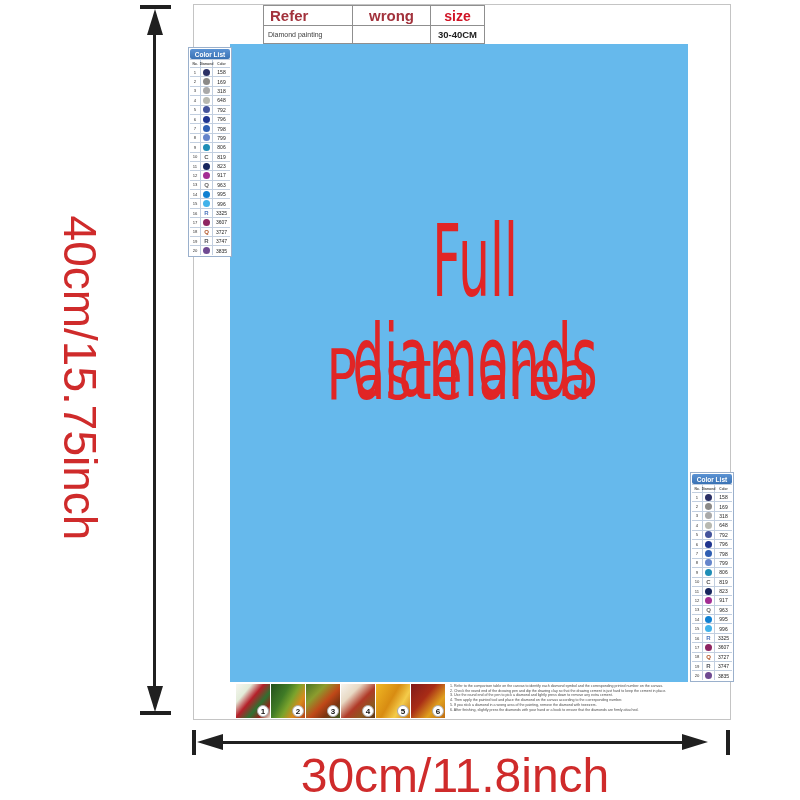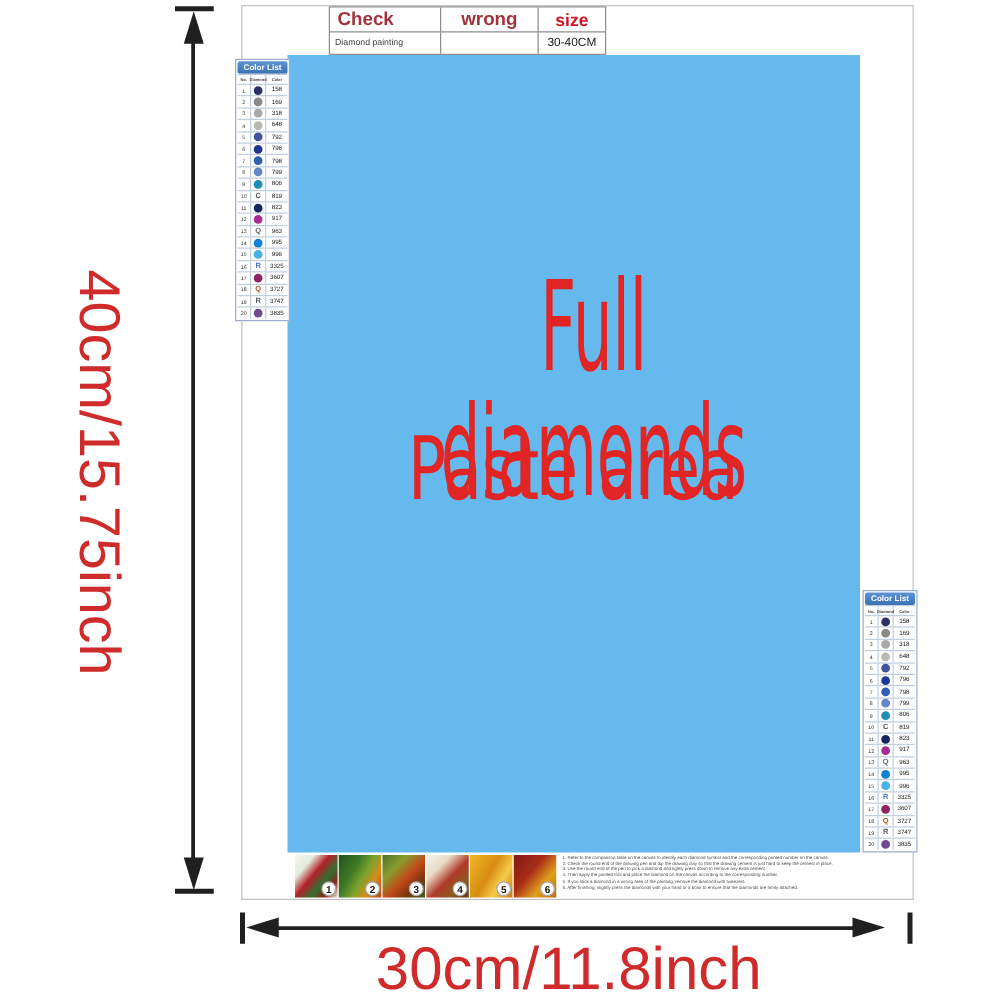--- a/index.html
+++ b/index.html
@@ -14,21 +14,21 @@
               border:1px solid #8f8f8f;box-sizing:border-box;display:grid;
               grid-template-columns:89px 78px 53px;grid-template-rows:20px 17px;}
   .item-table .cell{border-right:1px solid #8f8f8f;border-bottom:1px solid #8f8f8f;
               display:flex;align-items:center;box-sizing:border-box;overflow:hidden;}
   .item-table .cell:nth-child(3n){border-right:none;}
   .item-table .cell:nth-child(n+4){border-bottom:none;}
   .th-item{padding-left:6px;font-size:15px;font-weight:600;color:#a2323c;}
   .th-number{justify-content:center;font-size:15px;font-weight:600;color:#a2323c;}
   .th-size{justify-content:center;font-size:14px;font-weight:700;color:#d01426;}
   .td-item{padding-left:4px;font-size:7px;color:#3c3c3c;}
-  .td-size{justify-content:center;font-size:9.5px;color:#222;}
+  .td-size{justify-content:center;font-size:9.5px;color:#222;font-weight:bold;}
   
   .blue-area{left:230px;top:44px;width:458px;height:638px;background:#66b9ec;}
   .paste-line{position:absolute;width:100%;text-align:center;color:#e12525;line-height:1;}
   .paste-line1{top:168px;font-size:100px;}
   .paste-line2{top:296px;font-size:70px;}
   .paste-line span{display:inline-block;transform-origin:50% 50%;font-family:"DejaVu Sans",sans-serif;}
   .paste-line1 span{transform:scaleX(0.5);}
   .paste-line2 span{transform:scaleX(0.72);}
   
   .color-list{width:44px;background:#ffffff;border:1px solid #9ab0cc;box-sizing:border-box;padding:1px;}
@@ -79,21 +79,21 @@
   .hlabel{left:240px;top:748px;width:430px;text-align:center;font-size:48px;color:#cf2b2b;}
 </style>
 </head>
 <body>
 
 <div class="page">
 
   <div class="abs sheet"></div>
 
   <div class="abs item-table">
-    <div class="cell th-item">Check</div>
+    <div class="cell th-item">Refer</div>
     <div class="cell th-number">wrong</div>
     <div class="cell th-size">size</div>
     <div class="cell td-item">Diamond painting</div>
     <div class="cell"></div>
     <div class="cell td-size">30-40CM</div>
   </div>
 
   <div class="abs blue-area">
     <div class="paste-line paste-line2">
       <span>Paste area</span>

